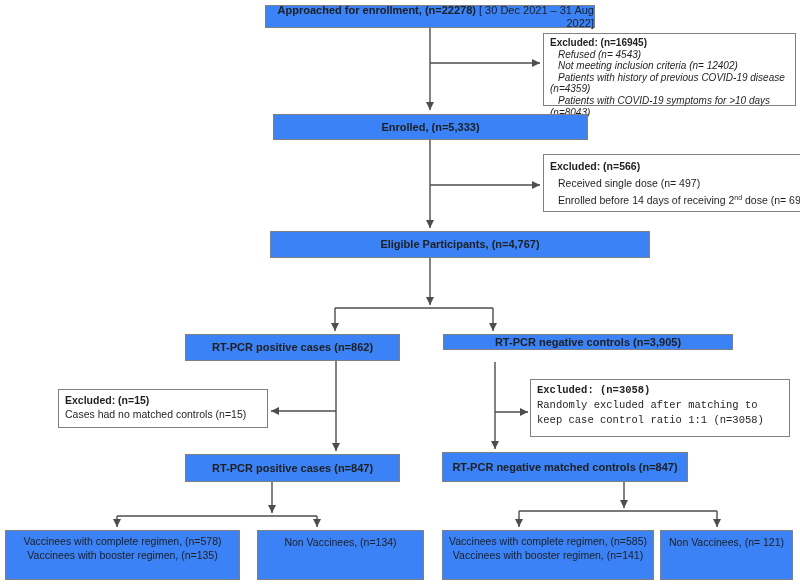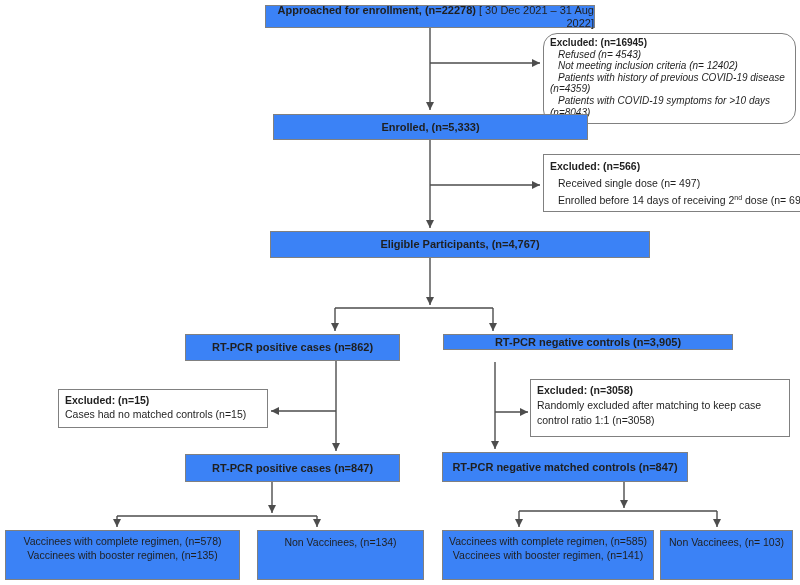--- a/index.html
+++ b/index.html
@@ -21,26 +21,26 @@
     position:absolute;background:#ffffff;border:1.4px solid #808080;box-sizing:border-box;
     text-align:left;padding:3px 6px;font-size:10px;
   }
   .nt{font-weight:700;}
   .nl{text-indent:8px;}
   .italic{font-style:italic;}
   #n-excluded1{line-height:11.6px;}
   #n-excluded2{font-size:10.5px;line-height:17px;}
   #n-excluded3{font-size:10.5px;line-height:14px;}
   #n-excluded3 .nl{text-indent:0;}
-  #n-excluded4{font-size:10.5px;line-height:15px;}
+  #n-excluded4{font-size:10.5px;line-height:15px;font-family:Liberation Mono, monospace;}
   #n-excluded4 .nl{text-indent:0;}
   sup{font-size:7px;vertical-align:super;line-height:0;}
   
   #b-approached{left:265px;top:5px;width:330px;height:23px;}
-  #n-excluded1{left:543px;top:33px;width:253px;height:91px;border-radius:14px;}
+  #n-excluded1{left:543px;top:33px;width:253px;height:73px;}
   #b-enrolled{left:273px;top:114px;width:315px;height:26px;}
   #n-excluded2{left:543px;top:154px;width:306px;height:58px;}
   #b-eligible{left:270px;top:231px;width:380px;height:27px;}
   #b-pcrpos1{left:185px;top:334px;width:215px;height:27px;}
   #b-pcrneg1{left:443px;top:334px;width:290px;height:16px;}
   #n-excluded3{left:58px;top:389px;width:210px;height:39px;}
   #n-excluded4{left:530px;top:379px;width:260px;height:58px;}
   #b-pcrpos2{left:185px;top:454px;width:215px;height:28px;}
   #b-pcrneg2{left:442px;top:452px;width:246px;height:30px;}
   #b-vaccleft{left:5px;top:530px;width:235px;height:50px;}
@@ -143,16 +143,16 @@
   <div class="box top-align" id="b-nonvaccleft">
     <span>Non Vaccinees, (n=134)</span>
   </div>
 
   <div class="box col" id="b-vaccright">
     <div>Vaccinees with complete regimen, (n=585)</div>
     <div>Vaccinees with booster regimen, (n=141)</div>
   </div>
 
   <div class="box top-align" id="b-nonvaccright">
-    <span>Non Vaccinees, (n= 103)</span>
+    <span>Non Vaccinees, (n= 121)</span>
   </div>
 
 </div>
 
 </body></html>

